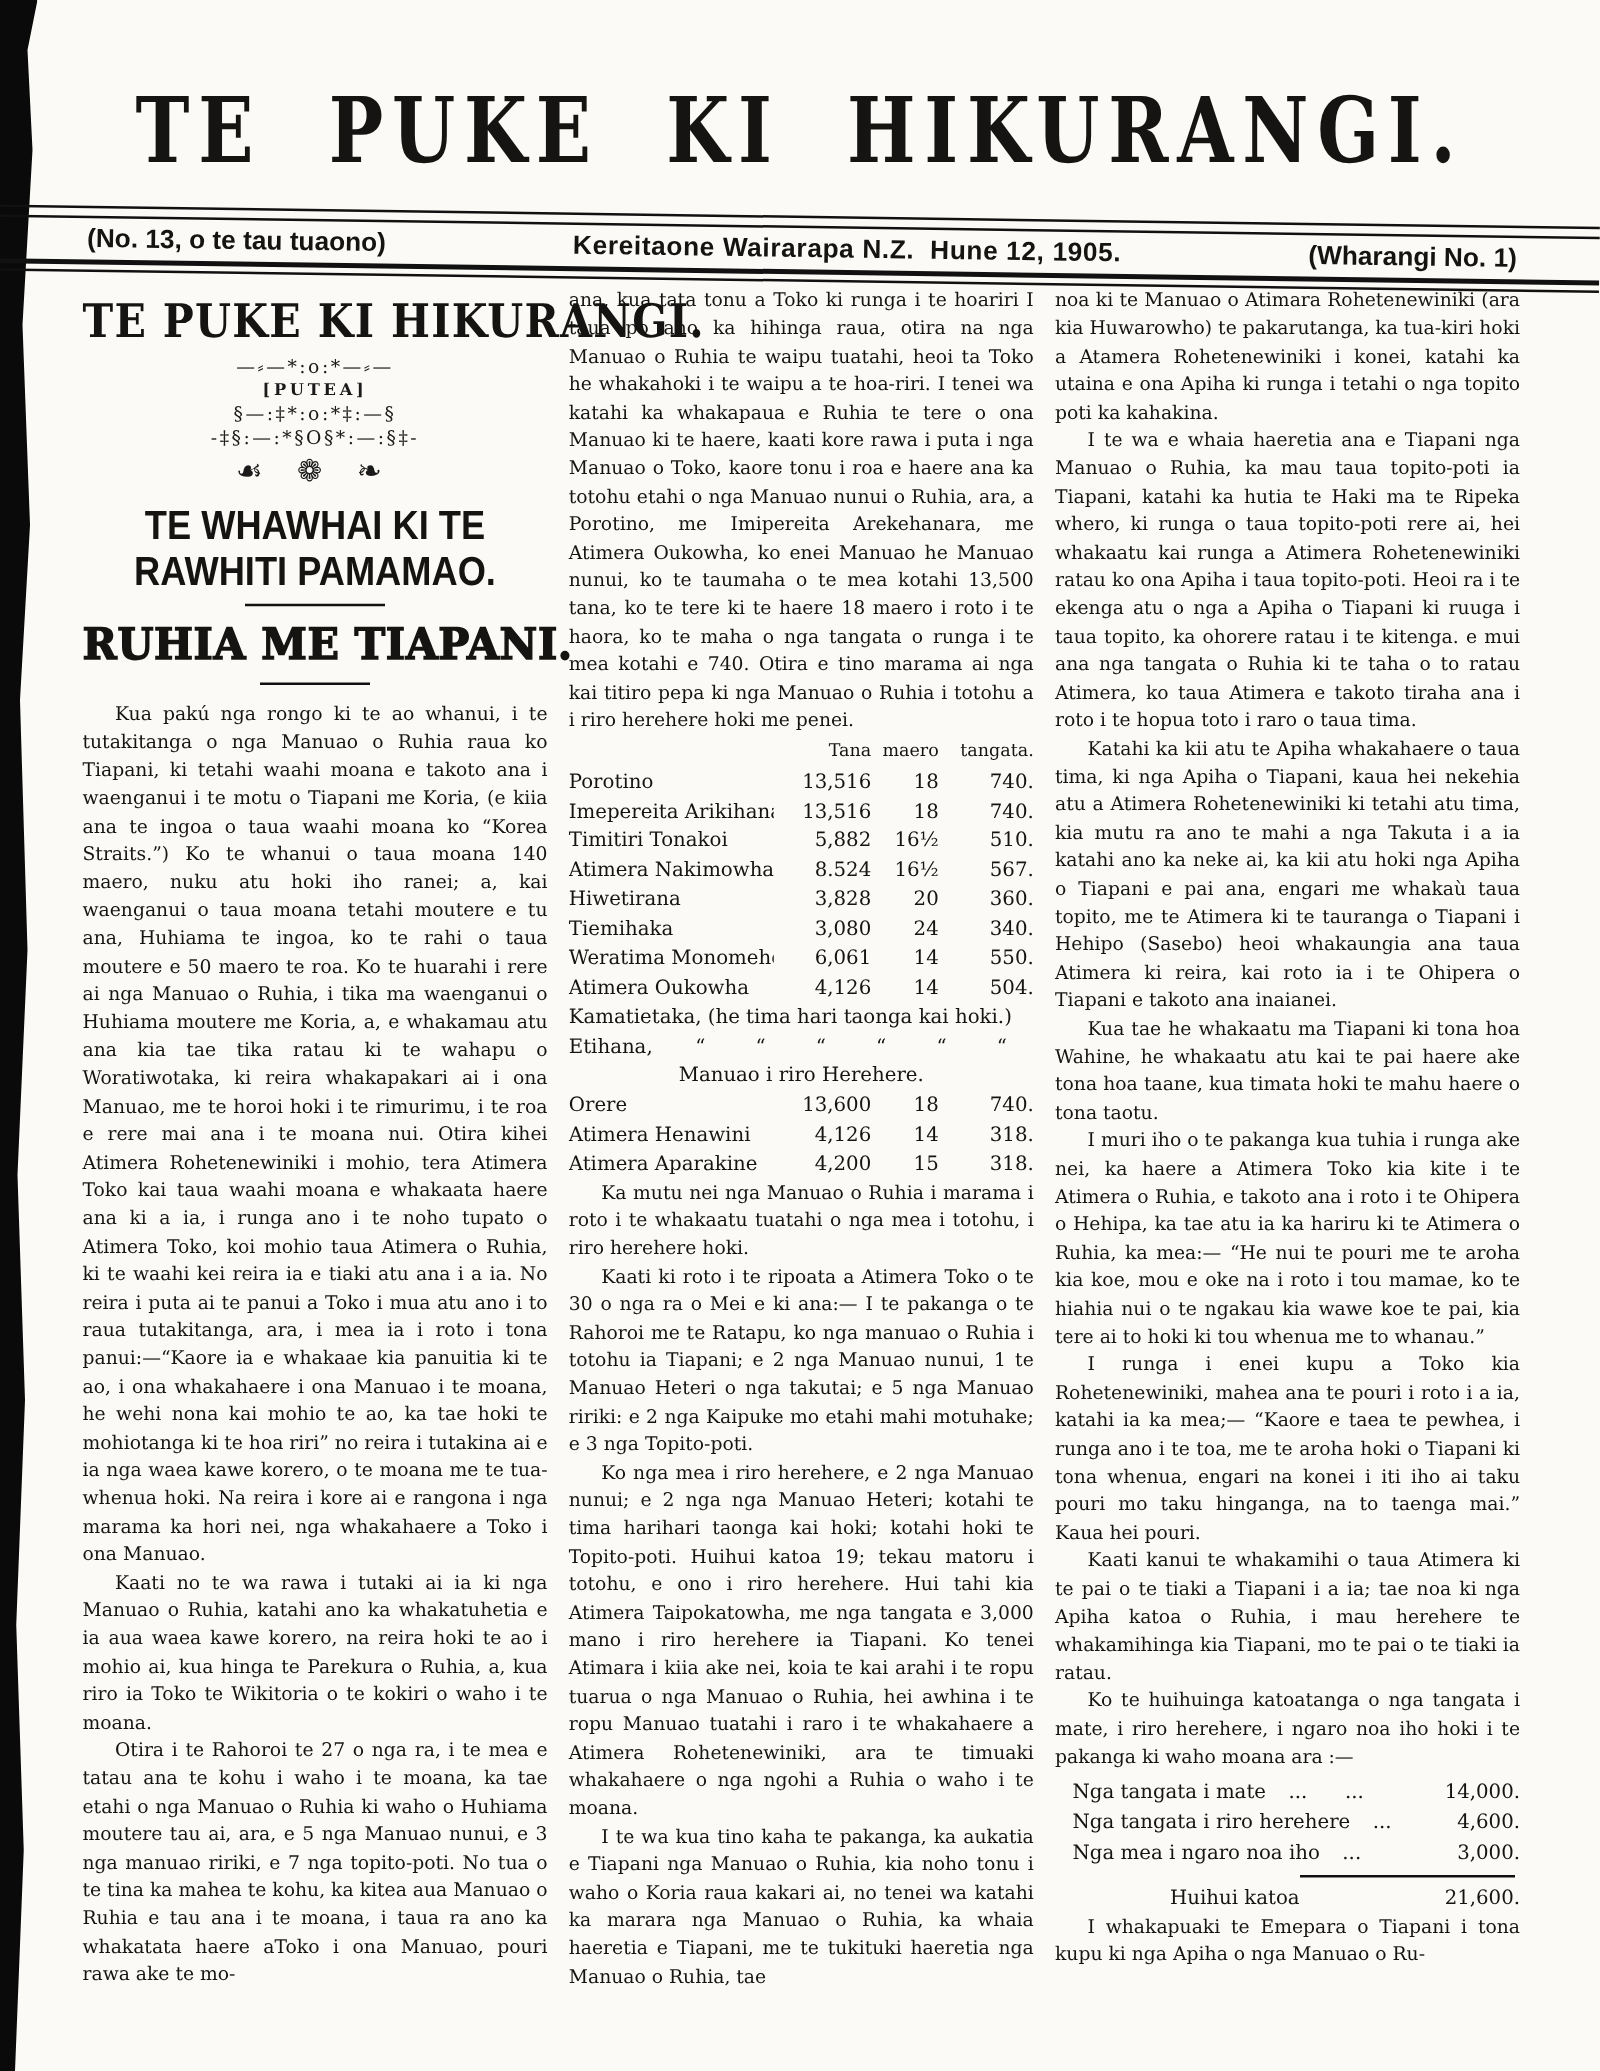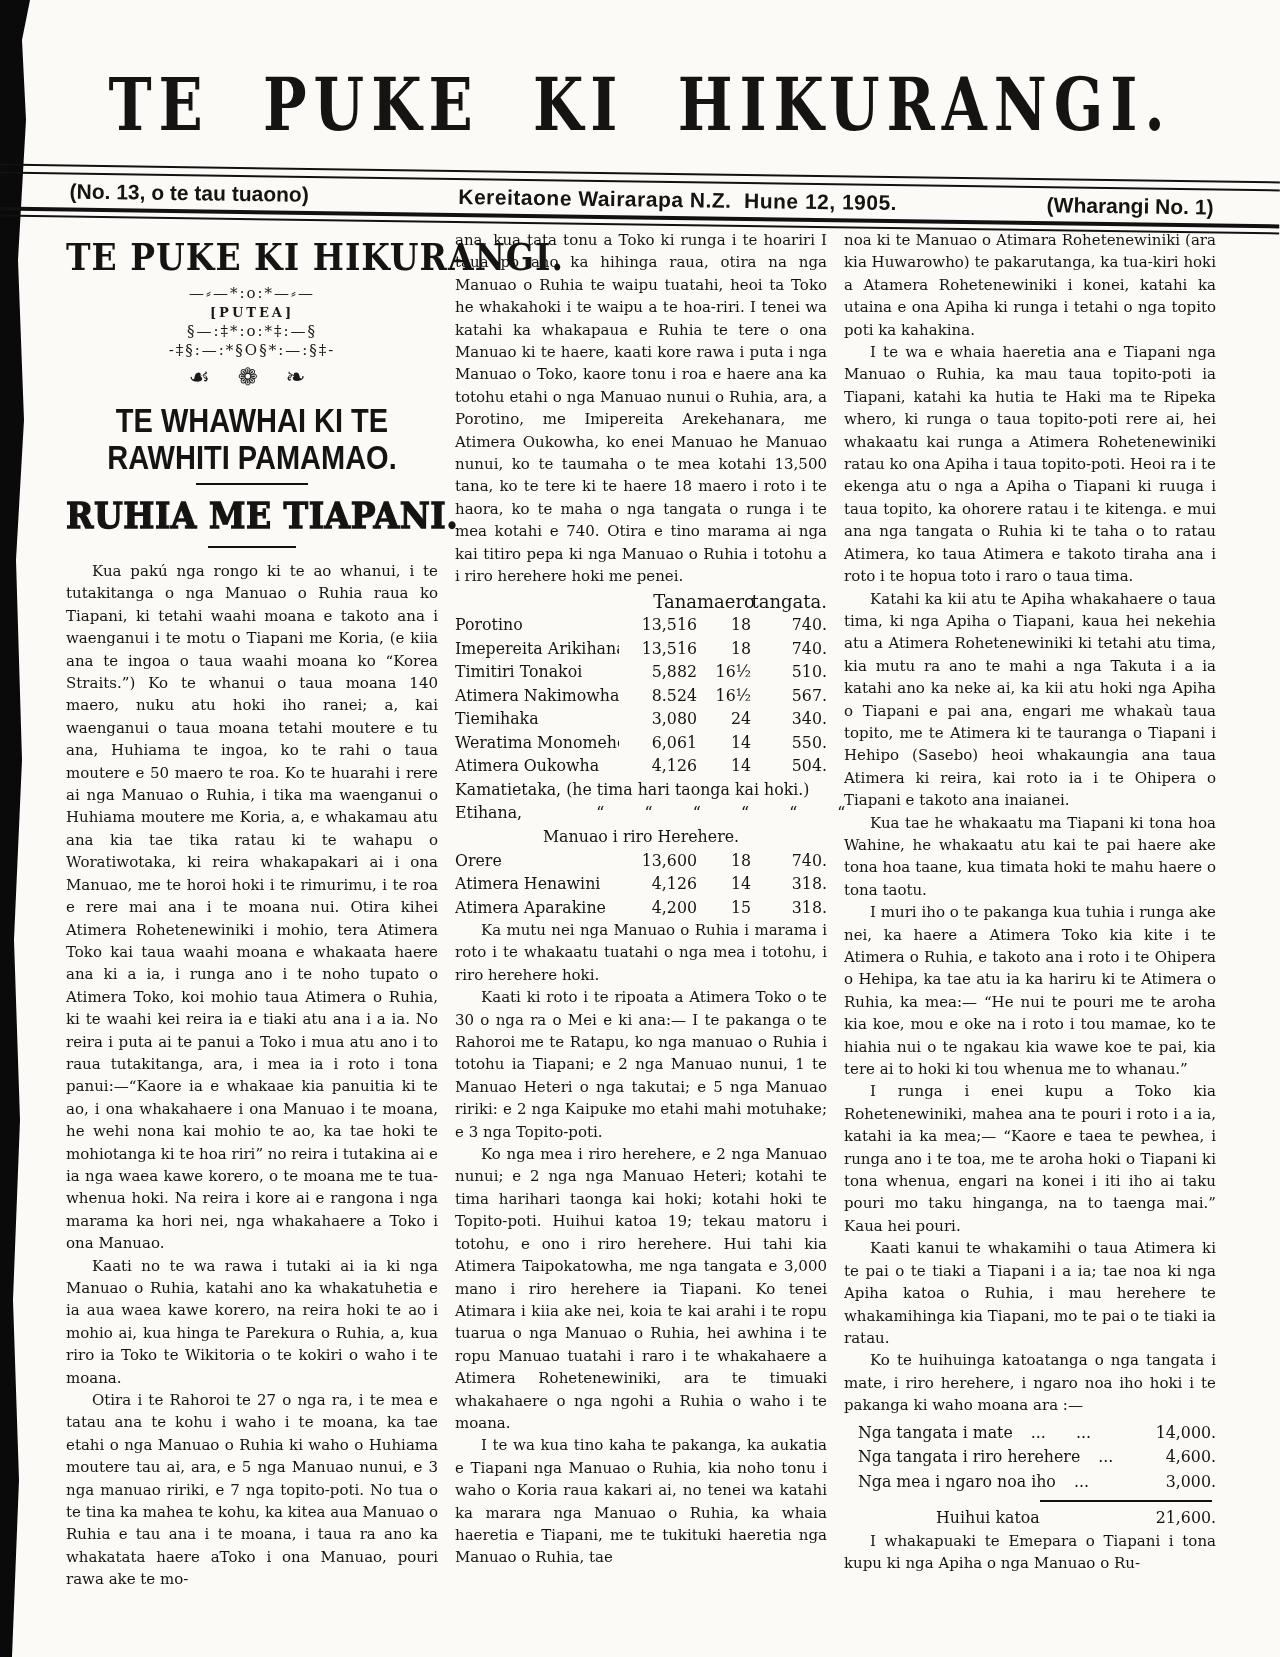--- a/index.html
+++ b/index.html
@@ -68,24 +68,24 @@
   .bodytext p{
     margin:0;font-size:15px;line-height:22.4px;text-align:justify;text-indent:26px;
   }
   .bodytext p.noindent{text-indent:0;}
 
   
   .ship-table{margin:2px 0 0 0;font-size:15.8px;}
   .trow{display:grid;grid-template-columns:auto 78px 54px 76px;line-height:23.5px;}
   .trow .tname{text-align:left;white-space:nowrap;overflow:hidden;}
   .trow .num{text-align:right;}
-  .trow.thead{font-size:18px;}
+  .trow.thead{font-size:14px;}
   .trow.thead .num{text-align:right;}
   .tnote{line-height:23.5px;white-space:nowrap;overflow:hidden;}
-  .tditto{display:flex;line-height:23.5px;gap:40px;}
+  .tditto{display:flex;line-height:23.5px;}
   .tditto .dittos{white-space:pre;padding-left:34px;}
   .tsubhead{text-align:center;line-height:24px;}
 
   
   .casualties{margin-top:4px;font-size:15.8px;}
   .crow{display:flex;align-items:baseline;line-height:24.5px;}
   .crow .clabel{white-space:nowrap;text-indent:14px;}
   .crow .cdots{flex:1;white-space:pre;padding-left:18px;overflow:hidden;}
   .crow .cval{width:84px;text-align:right;white-space:nowrap;}
   .total-rule{width:172px;height:2px;background:#111;margin:6px 4px 4px auto;}
@@ -162,20 +162,26 @@
           <span class="num">16½</span>
           <span class="num">510.</span>
         </div>
         <div class="trow">
           <span class="tname">Atimera Nakimowha</span>
           <span class="num">8.524</span>
           <span class="num">16½</span>
           <span class="num">567.</span>
         </div>
         <div class="trow">
+          <span class="tname">Hiwetirana</span>
+          <span class="num">3,828</span>
+          <span class="num">20</span>
+          <span class="num">360.</span>
+        </div>
+        <div class="trow">
           <span class="tname">Tiemihaka</span>
           <span class="num">3,080</span>
           <span class="num">24</span>
           <span class="num">340.</span>
         </div>
         <div class="trow">
           <span class="tname">Weratima Monomehe</span>
           <span class="num">6,061</span>
           <span class="num">14</span>
           <span class="num">550.</span>

